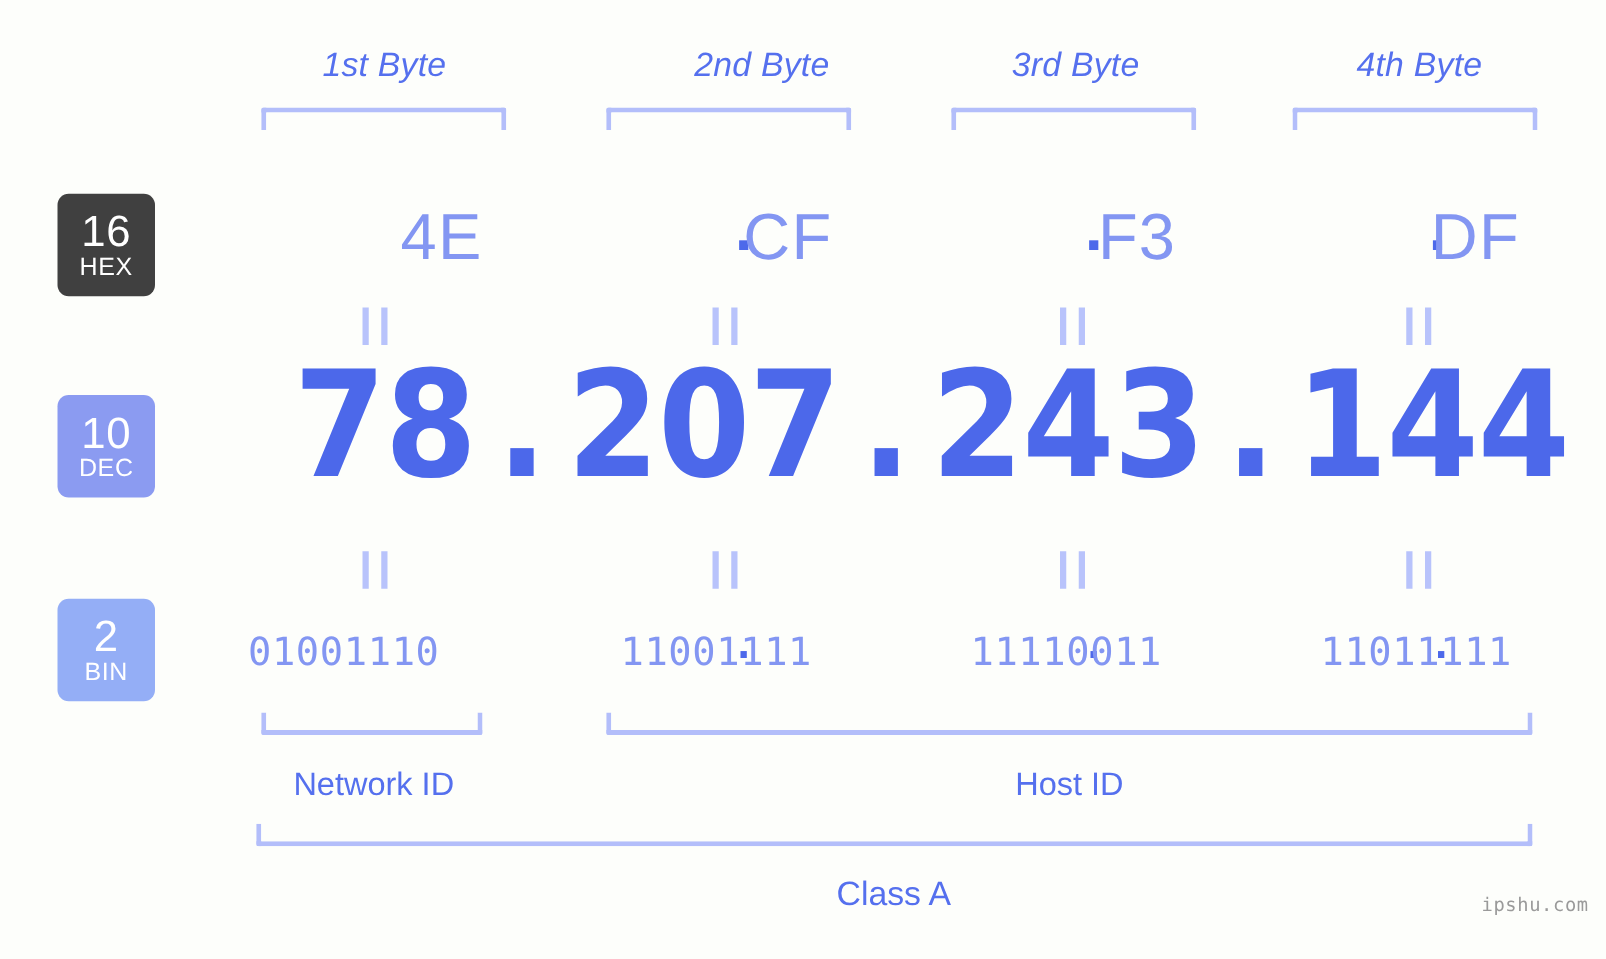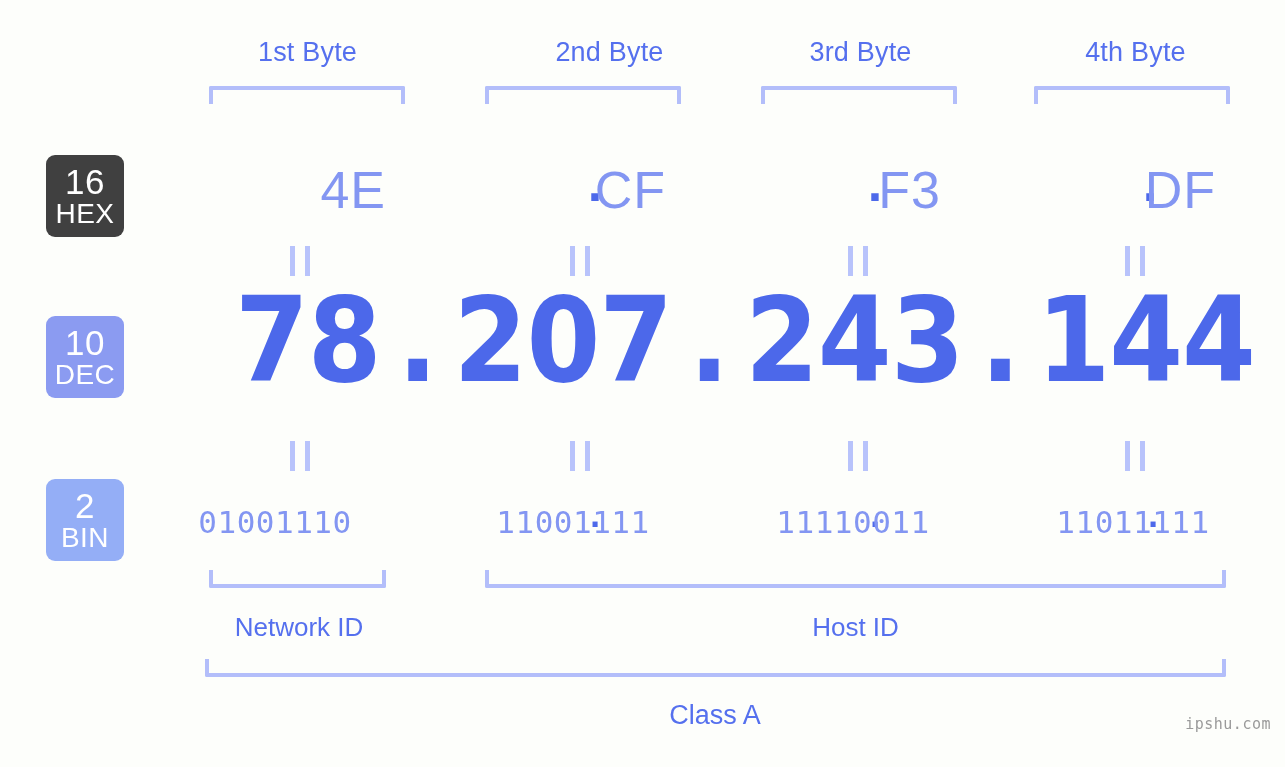--- a/index.html
+++ b/index.html
@@ -28,20 +28,21 @@
   .byte-label {
     position: absolute;
     top: 32px;
     height: 40px;
     line-height: 40px;
     text-align: center;
     font-size: 27px;
     color: #5570ee;
     letter-spacing: 0.2px;
     white-space: nowrap;
+    font-style: italic;
   }
 
   
   .bracket-top {
     position: absolute;
     height: 18px;
     border-top: 4px solid #b3befa;
     border-left: 4px solid #b3befa;
     border-right: 4px solid #b3befa;
     border-radius: 2px 2px 0 0;
@@ -71,21 +72,21 @@
     line-height: 1;
     user-select: none;
   }
   .badge .num {
     font-size: 35px;
     font-weight: 400;
     letter-spacing: 0.5px;
     display: block;
   }
   .badge .abbr {
-    font-size: 28px;
+    font-size: 20px;
     font-weight: 400;
     letter-spacing: 0.5px;
     display: block;
     margin-top: 1px;
   }
   #badge-hex { top: 155px; background: #7183ec; }
   #badge-dec { top: 316px; background: #8b9bf1; }
   #badge-bin { top: 479px; background: #94aef6; }
 
   

